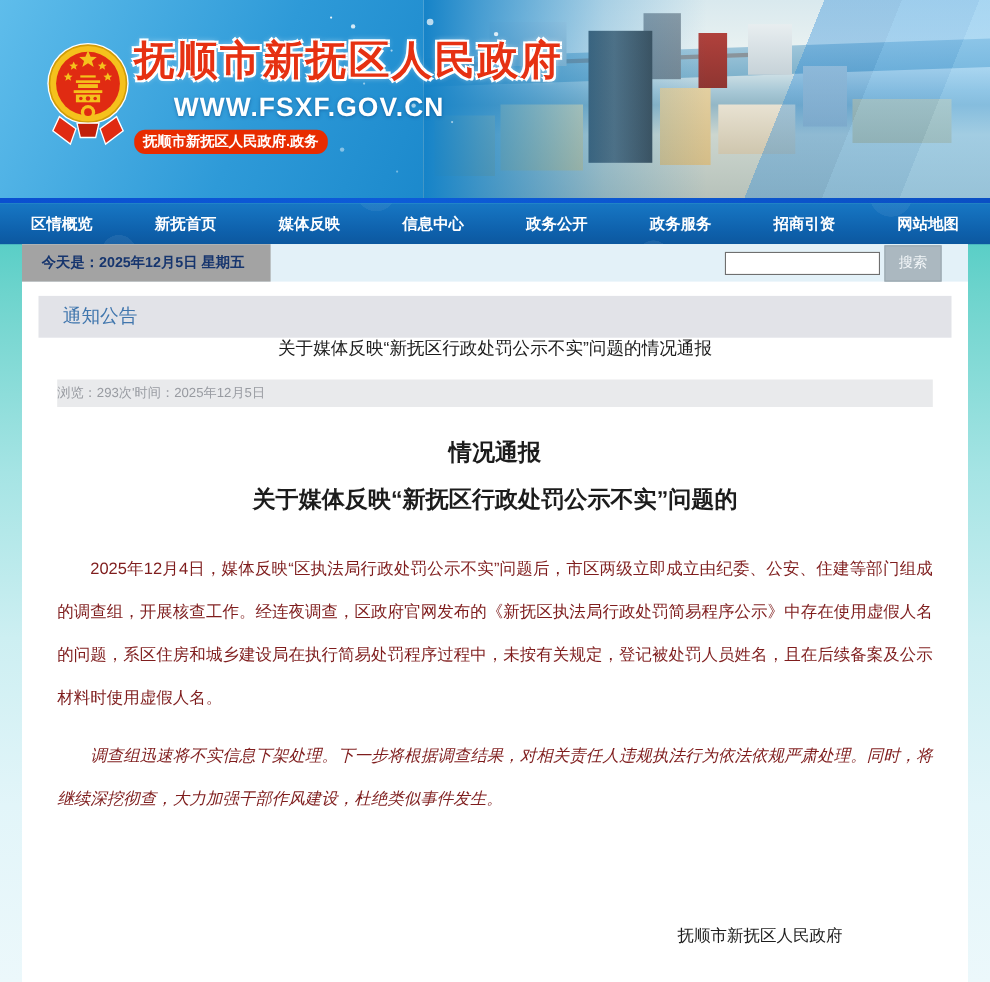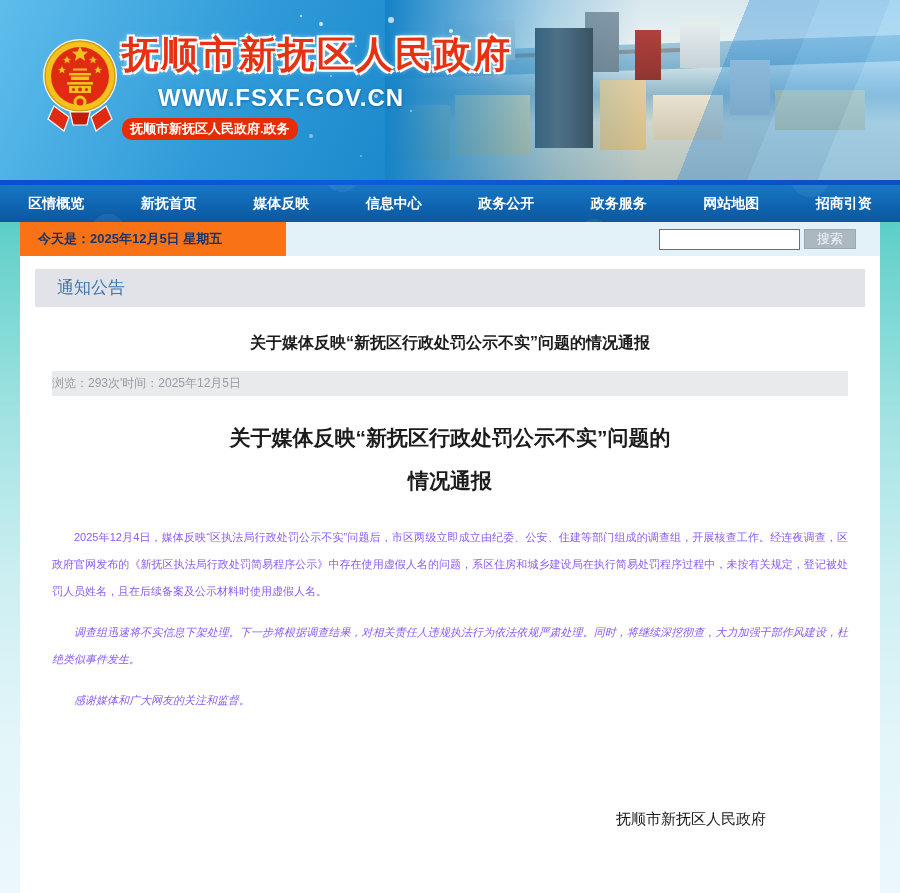--- a/index.html
+++ b/index.html
@@ -55,38 +55,38 @@
     background-image:radial-gradient(circle 26px at 12% 120%,rgba(255,255,255,.07) 60%,transparent 61%),
       radial-gradient(circle 30px at 38% -30%,rgba(255,255,255,.06) 60%,transparent 61%),
       radial-gradient(circle 24px at 66% 130%,rgba(255,255,255,.07) 60%,transparent 61%),
       radial-gradient(circle 32px at 90% -20%,rgba(255,255,255,.06) 60%,transparent 61%),
       linear-gradient(180deg,#1777c4 0%,#0e60ab 70%,#0c589f 100%); }
   .nav-item { flex:1; text-align:center; line-height:37px; color:#fff; font-weight:bold; font-size:14px; cursor:pointer; }
 
   
   .content { width:860px; height:671px; margin:0 auto; background:#fff; position:relative; }
   .toolbar { height:34px; background:#e3f1f8; display:flex; align-items:center; }
-  .date-seg { width:266px; height:34px; line-height:34px; background:#f97316; padding-left:18px;
+  .date-seg { width:226px; height:34px; line-height:34px; background:#a3a3a3; padding-left:18px;
     color:#16356e; font-weight:bold; font-size:13px; }
   .search-area { margin-left:auto; display:flex; align-items:center; padding-right:24px; }
   .search-input { width:141px; height:21px; border:1px solid #6f6f6f; background:#fff; font-size:12px; padding:0 4px; outline:none; }
-  .search-btn { width:52px; height:20px; margin-left:4px; background:#abb8c0; border:1px solid #9aa7af;
+  .search-btn { width:52px; height:33px; margin-left:4px; background:#abb8c0; border:1px solid #9aa7af;
     color:#f2f6f8; font-size:13px; cursor:pointer; }
   .breadcrumb { padding:12px 26px 0 0; text-align:right; font-size:12px; color:#7d7d7d; }
   .breadcrumb .sep { margin:0 6px 0 2px; }
   .breadcrumb .cur { margin-left:14px; }
   .crumb-link { cursor:pointer; }
   .section-bar { margin:13px 15px 0; height:38px; line-height:38px; background:#e2e3e8;
     color:#4076ad; font-size:17px; padding-left:22px; }
   .article { padding:0 32px; }
-  .list-title { margin-top:26px; text-align:center; font-size:16px; font-weight:bold; color:#1c1c1c; }
+  .list-title { text-align:center; font-size:16px; font-weight:normal; color:#1c1c1c; }
   .meta-bar { margin:17px 0 0; height:25px; line-height:25px; background:#e9eaec; 
     color:#989ba1; font-size:12px; }
   .doc-heading { margin-top:20px; text-align:center; font-size:21px; font-weight:bold; color:#1c1c1c; line-height:43px; }
-  .body-text p { font-size:11px; color:#8b5cf6; line-height:27px; text-indent:2em; text-align:justify; }
+  .body-text p { font-size:15px; color:#7f1d1d; line-height:39px; text-indent:2em; text-align:justify; }
   .body-text p.first { margin-top:22px; }
   .body-text p + p { margin-top:14px;font-style:italic; }
   .signature { margin-top:92px; text-align:right; padding-right:82px; color:#1c1c1c; font-size:15px; }
   .sign-name { line-height:26px; }
 </style>
 </head>
 <body>
 
 <div class="page">
 
@@ -144,22 +144,22 @@
   </div>
 
   <div class="nav-sep"></div>
   <div class="nav">
     <div class="nav-item">区情概览</div>
     <div class="nav-item">新抚首页</div>
     <div class="nav-item">媒体反映</div>
     <div class="nav-item">信息中心</div>
     <div class="nav-item">政务公开</div>
     <div class="nav-item">政务服务</div>
+    <div class="nav-item">招商引资</div>
     <div class="nav-item">网站地图</div>
-    <div class="nav-item">招商引资</div>
   </div>
 
   <div class="content">
 
     <div class="toolbar">
       <div class="date-seg">今天是：2025年12月5日 星期五</div>
       <div class="search-area">
         <input class="search-input" type="text" value="" style="">
         <button class="search-btn">搜索</button>
       </div>
@@ -167,27 +167,26 @@
 
 
     <div class="section-bar">
       <span>通知公告</span>
     </div>
 
     <div class="article">
       <div class="list-title">关于媒体反映“新抚区行政处罚公示不实”问题的情况通报</div>
       <div class="meta-bar">浏览：293次'时间：2025年12月5日</div>
       <div class="doc-heading">
+        <div>情况通报</div>
         <div>关于媒体反映“新抚区行政处罚公示不实”问题的</div>
-        <div>情况通报</div>
       </div>
       <div class="body-text">
         <p class="first">2025年12月4日，媒体反映“区执法局行政处罚公示不实”问题后，市区两级立即成立由纪委、公安、住建等部门组成的调查组，开展核查工作。经连夜调查，区政府官网发布的《新抚区执法局行政处罚简易程序公示》中存在使用虚假人名的问题，系区住房和城乡建设局在执行简易处罚程序过程中，未按有关规定，登记被处罚人员姓名，且在后续备案及公示材料时使用虚假人名。</p>
         <p>调查组迅速将不实信息下架处理。下一步将根据调查结果，对相关责任人违规执法行为依法依规严肃处理。同时，将继续深挖彻查，大力加强干部作风建设，杜绝类似事件发生。</p>
-        <p>感谢媒体和广大网友的关注和监督。</p>
       </div>
       <div class="signature">
         <div class="sign-name">抚顺市新抚区人民政府</div>
 
       </div>
     </div>
 
   </div>
 </div>
 

